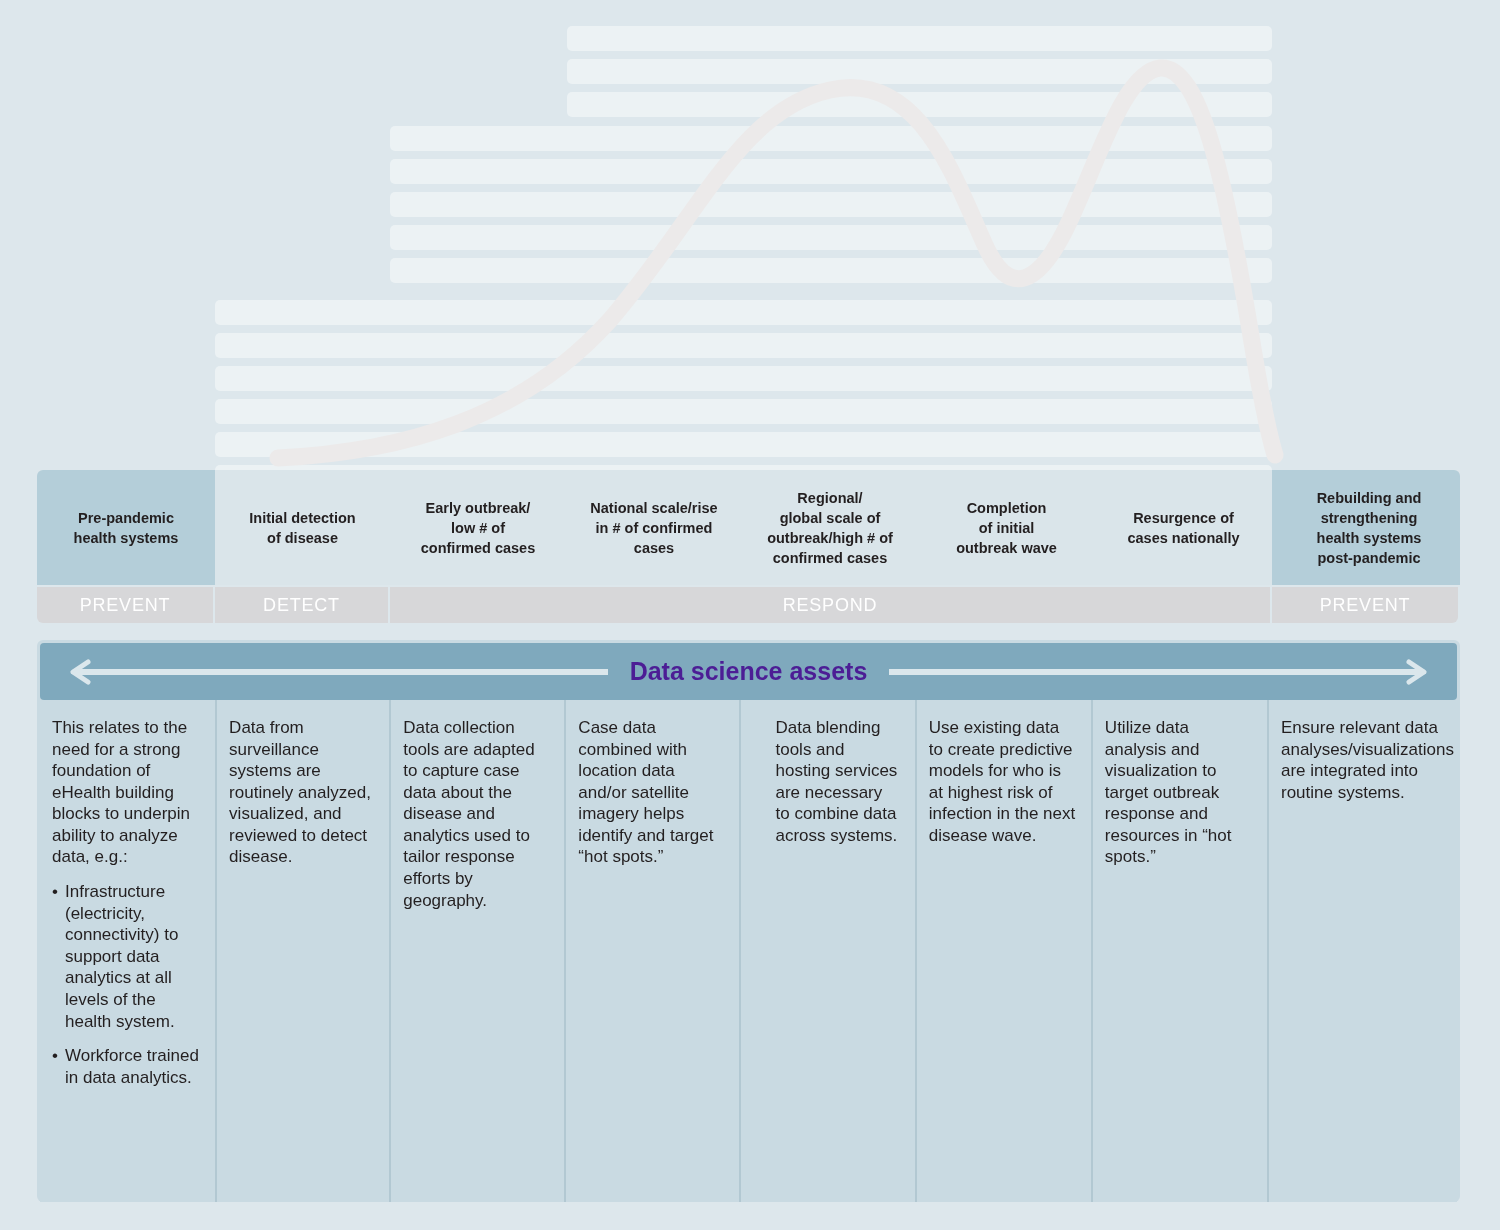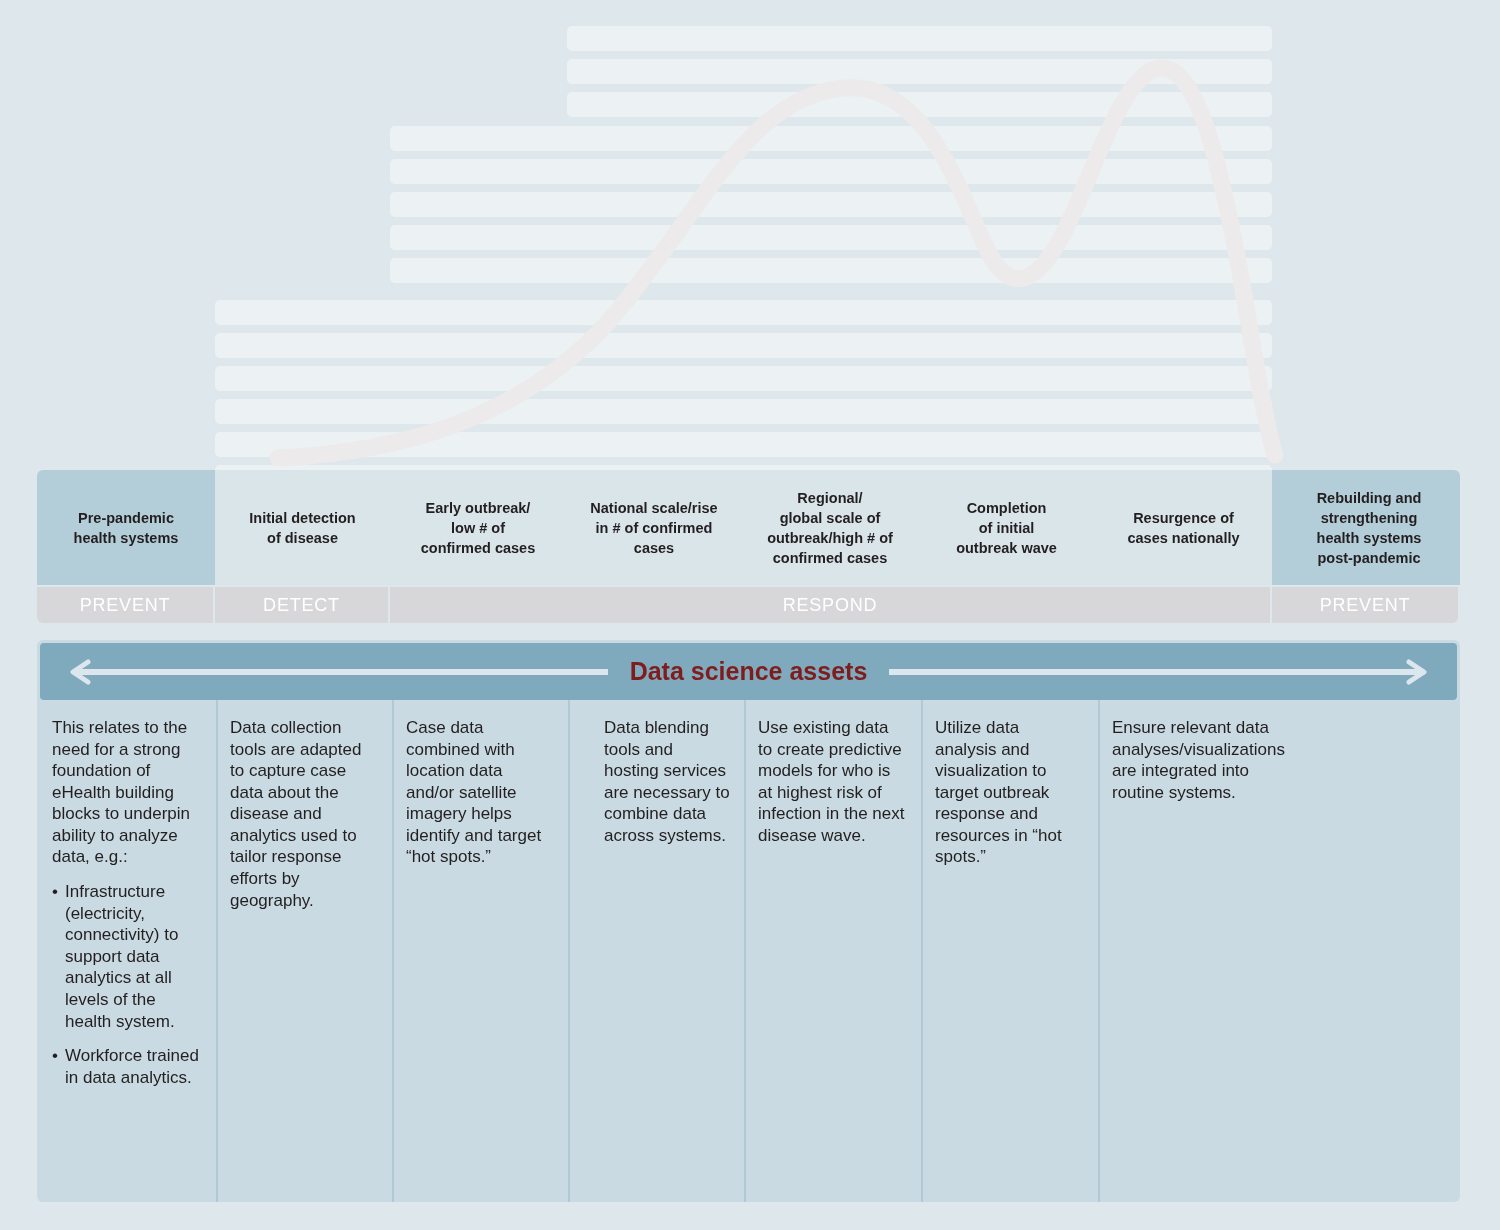--- a/index.html
+++ b/index.html
@@ -110,21 +110,21 @@
     height: 57px;
     background: #7fa9bd;
     border-radius: 4px;
     display: flex;
     align-items: center;
     justify-content: center;
   }
   #assets-header-title {
     font-size: 25px;
     font-weight: bold;
-    color: #7f1d1d;
+    color: #4c1d95;
     z-index: 2;
     background: #7fa9bd;
     padding: 0 22px;
   }
   .hdr-arrow {
     position: absolute;
     top: 50%;
     transform: translateY(-50%);
     height: 26px;
   }
@@ -252,20 +252,23 @@
     <div id="assets-header-title">Data science assets</div>
   </div>
   <div id="assets-columns">
       <div class="asset-col" style="width: 178px;">
         <p>This relates to the need for a strong foundation of eHealth building blocks to underpin ability to analyze data, e.g.:</p>
         <ul>
           <li>Infrastructure (electricity, connectivity) to support data analytics at all levels of the health system.</li>
           <li>Workforce trained in data analytics.</li>
         </ul>
       </div>
+      <div class="asset-col" style="width: 175px;">
+        <p>Data from surveillance systems are routinely analyzed, visualized, and reviewed to detect disease.</p>
+      </div>
       <div class="asset-col" style="width: 176px;">
         <p>Data collection tools are adapted to capture case data about the disease and analytics used to tailor response efforts by geography.</p>
       </div>
       <div class="asset-col" style="width: 176px;">
         <p>Case data combined with location data and/or satellite imagery helps identify and target “hot spots.”</p>
       </div>
       <div class="asset-col" style="width: 176px; padding-left: 34px;">
         <p>Data blending tools and hosting services are necessary to combine data across systems.</p>
       </div>
       <div class="asset-col" style="width: 177px;">

